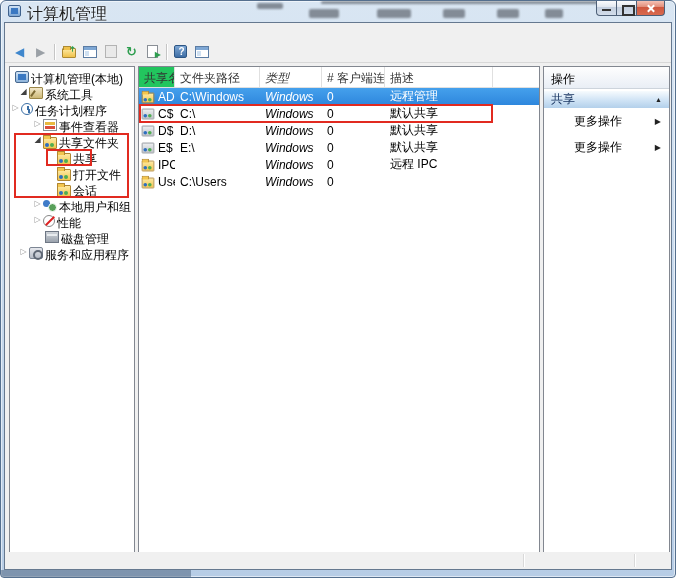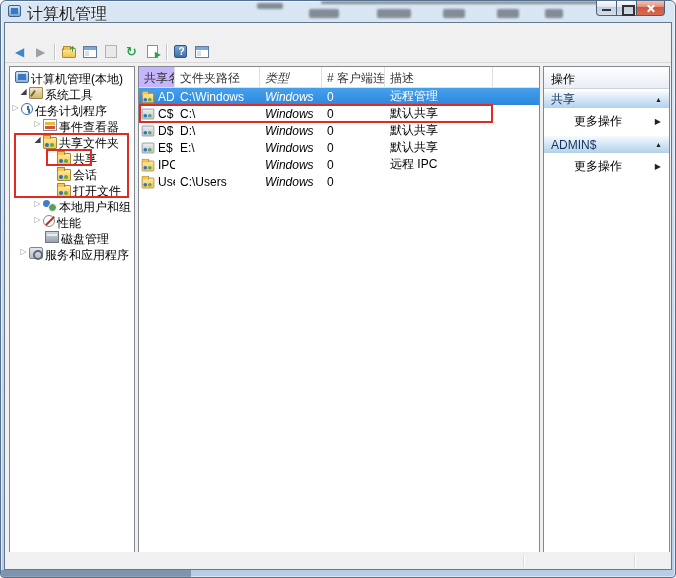--- a/index.html
+++ b/index.html
@@ -99,21 +99,21 @@
   .ic-storage { background:linear-gradient(#dde1e6,#a8b0ba); border:1px solid #767f8b; }
   .ic-storage::after { content:""; position:absolute; right:2px; bottom:2px; width:3px; height:3px; border-radius:50%; background:#44b04e; }
   .ic-disk { background:linear-gradient(#cfd4da,#9aa2ad); border:1px solid #6e7784; }
   .ic-disk::after { content:""; position:absolute; left:1px; top:2px; right:1px; height:2px; background:#e8ecef; }
   .ic-services { background:linear-gradient(#e7e9ee,#b7bdc7); border:1px solid #7d8694; border-radius:2px; }
   .ic-services::after { content:""; position:absolute; left:3px; top:2px; width:6px; height:6px; border-radius:50%; border:2px solid #5f6875; }
 
   
   .lheader { display:flex; height:21px; border-bottom:1px solid #e0e0e0; background:#fff; }
   .hcell { border-right:1px solid #e0e0e0; padding:3px 0 0 5px; color:#333; font-size:12px; white-space:nowrap; overflow:hidden; }
-  .hcell.first { background:#c4b5fd; }
+  .hcell.first { background:#22c55e; }
   .lrow { display:flex; height:17px; align-items:center; cursor:default; }
   .lcell { padding-left:5px; white-space:nowrap; overflow:hidden; }
   .lcell.c1 { display:flex; align-items:center; padding-left:2px; }
   .lcell.c1 .ico { margin-right:3px; transform:scale(.9); }
   .w1{width:36px;} .w2{width:85px;} .w3{width:62px;font-style:italic;} .w4{width:63px;} .w5{width:108px;}
   .lrow.selected { background:linear-gradient(#45a0ec,#2e87dd); color:#fff; }
 
   
   .ap-title { height:22px; padding:4px 0 0 7px; background:linear-gradient(#fefefe,#e9eef5);
               border-bottom:1px solid #cdd4dc; }
@@ -212,25 +212,25 @@
           <span class="exp expanded"></span>
           <span class="ico ic-shared-folder"></span>
           <span class="tlabel">共享文件夹</span>
         </div>
       <div class="trow" style="padding-left:47px">
           <span class="ico ic-shared-folder"></span>
           <span class="tlabel">共享</span>
         </div>
       <div class="trow" style="padding-left:47px">
           <span class="ico ic-shared-folder"></span>
-          <span class="tlabel">会话</span>
+          <span class="tlabel">打开文件</span>
         </div>
       <div class="trow" style="padding-left:47px">
           <span class="ico ic-shared-folder"></span>
-          <span class="tlabel">打开文件</span>
+          <span class="tlabel">会话</span>
         </div>
       <div class="trow" style="padding-left:22px">
           <span class="exp collapsed"></span>
           <span class="ico ic-users"></span>
           <span class="tlabel">本地用户和组</span>
         </div>
       <div class="trow" style="padding-left:22px">
           <span class="exp collapsed"></span>
           <span class="ico ic-performance"></span>
           <span class="tlabel">性能</span>
@@ -319,24 +319,20 @@
     <div class="pane actions-pane">
       <div class="ap-title">操作</div>
       <div class="ap-section">
         <span>共享</span>
         <span class="ap-caret">▲</span>
       </div>
       <div class="ap-item">
         <span>更多操作</span>
         <span class="ap-arrow">▶</span>
       </div>
-      <div class="ap-section">
-        <span>ADMIN$</span>
-        <span class="ap-caret">▲</span>
-      </div>
       <div class="ap-item">
         <span>更多操作</span>
         <span class="ap-arrow">▶</span>
       </div>
     </div>
 
     <div class="annot" style="left:9px;top:110px;width:115px;height:65px;"></div>
     <div class="annot" style="left:41px;top:126px;width:46px;height:17px;"></div>
     <div class="annot" style="left:134px;top:81px;width:354px;height:19px;"></div>
 

